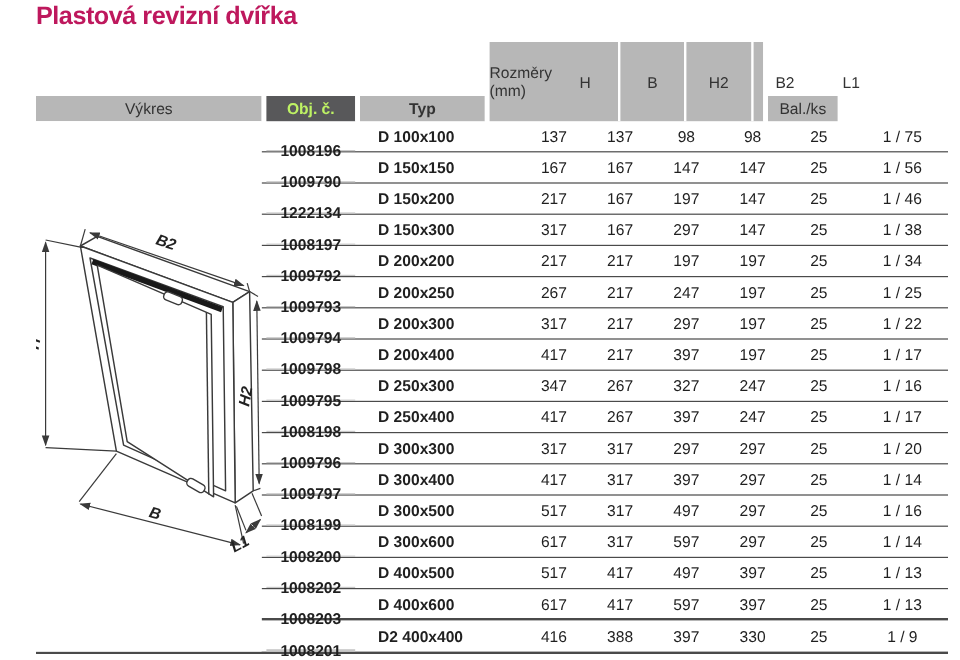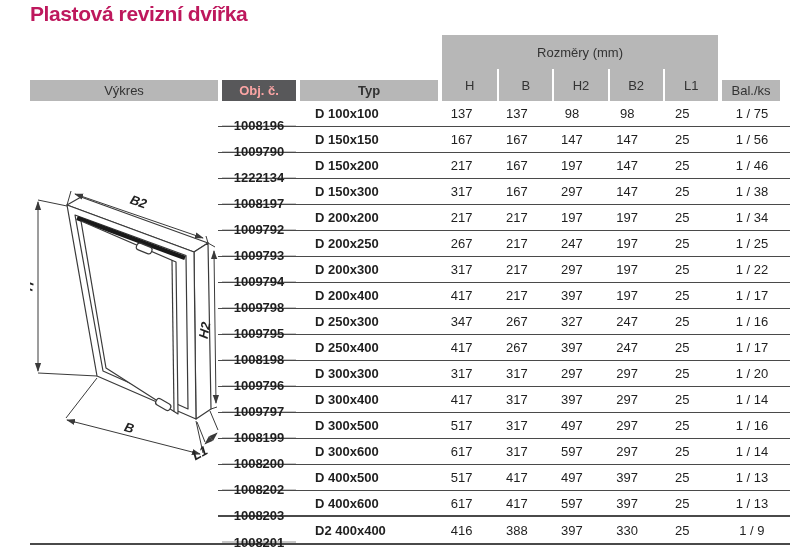--- a/index.html
+++ b/index.html
@@ -10,23 +10,23 @@
   }
   .page-title{
     position:absolute;left:30px;top:2px;
     font-size:21px;font-weight:bold;color:#be185d;letter-spacing:-0.4px;
   }
   .catalog-table{position:absolute;left:30px;top:35px;width:760px;}
   
   .hdr{display:flex;height:66px;font-size:13px;color:#333;}
   .hcell{display:flex;align-items:center;justify-content:center;background:#b7b7b7;box-sizing:border-box;margin-top:45px;}
   .h-vykres{width:188px;}
-  .h-obj{width:74px;background:#58585a;color:#fca5a5;font-weight:bold;}
-  .h-typ{width:138px;font-weight:bold;}
-  .h-roz{width:276px;background:#b7b7b7;display:flex;flex-direction:column;box-sizing:border-box;}
+  .h-obj{width:74px;background:#58585a;color:#bef264;font-weight:bold;}
+  .h-typ{width:104px;font-weight:bold;}
+  .h-roz{width:228px;background:#b7b7b7;display:flex;box-sizing:border-box;}
   .roz-top{flex:0 0 34px;display:flex;align-items:center;justify-content:center;}
   .roz-sub{flex:1;display:flex;}
   .roz-sub .sub{width:55.2px;display:flex;align-items:center;justify-content:center;box-sizing:border-box;}
   .roz-sub .sub + .sub{border-left:2px solid #fff;}
   .h-bal{width:58px;}
   .gap{width:4px;background:#fff;}
   
   .tbody{display:flex;border-bottom:2px solid #4a4a4a;}
   .vykres-body{width:188px;position:relative;background:#fff;}
   .rows{width:572px;}

